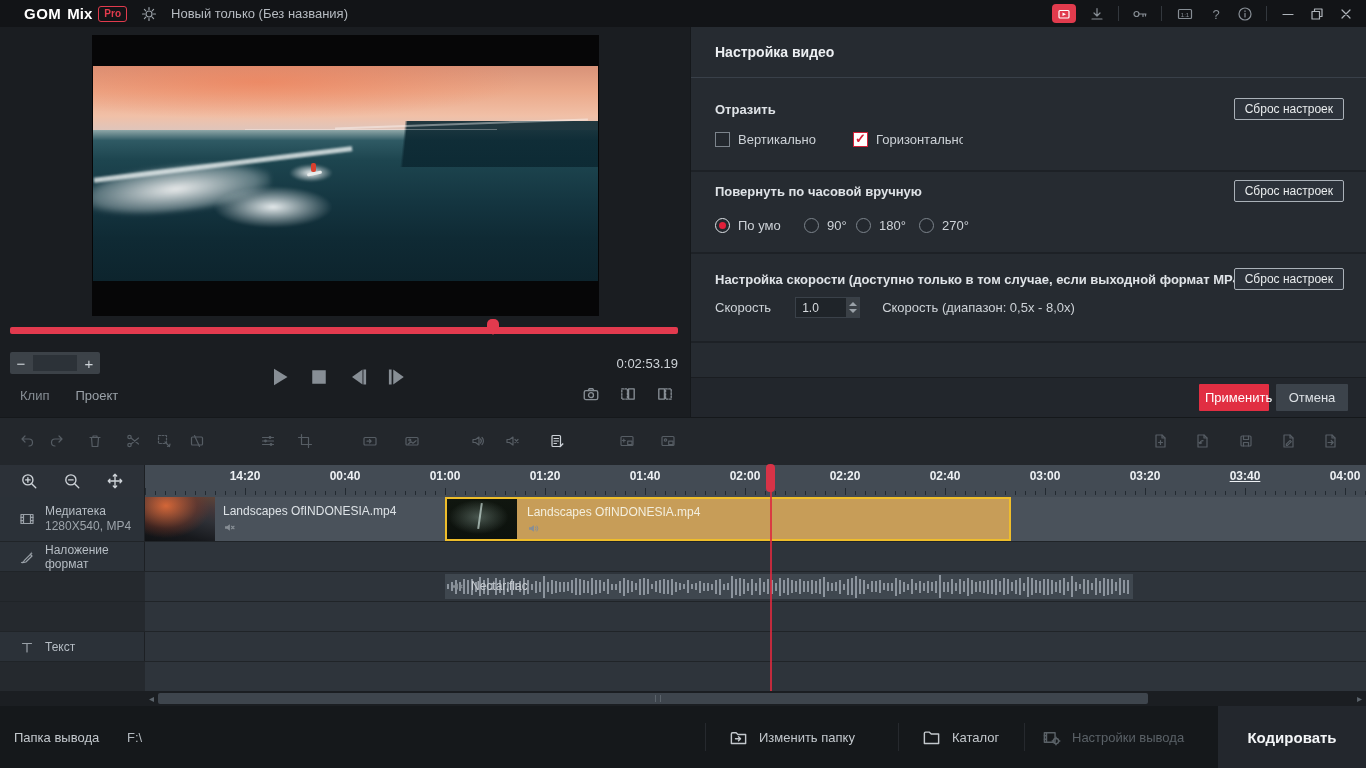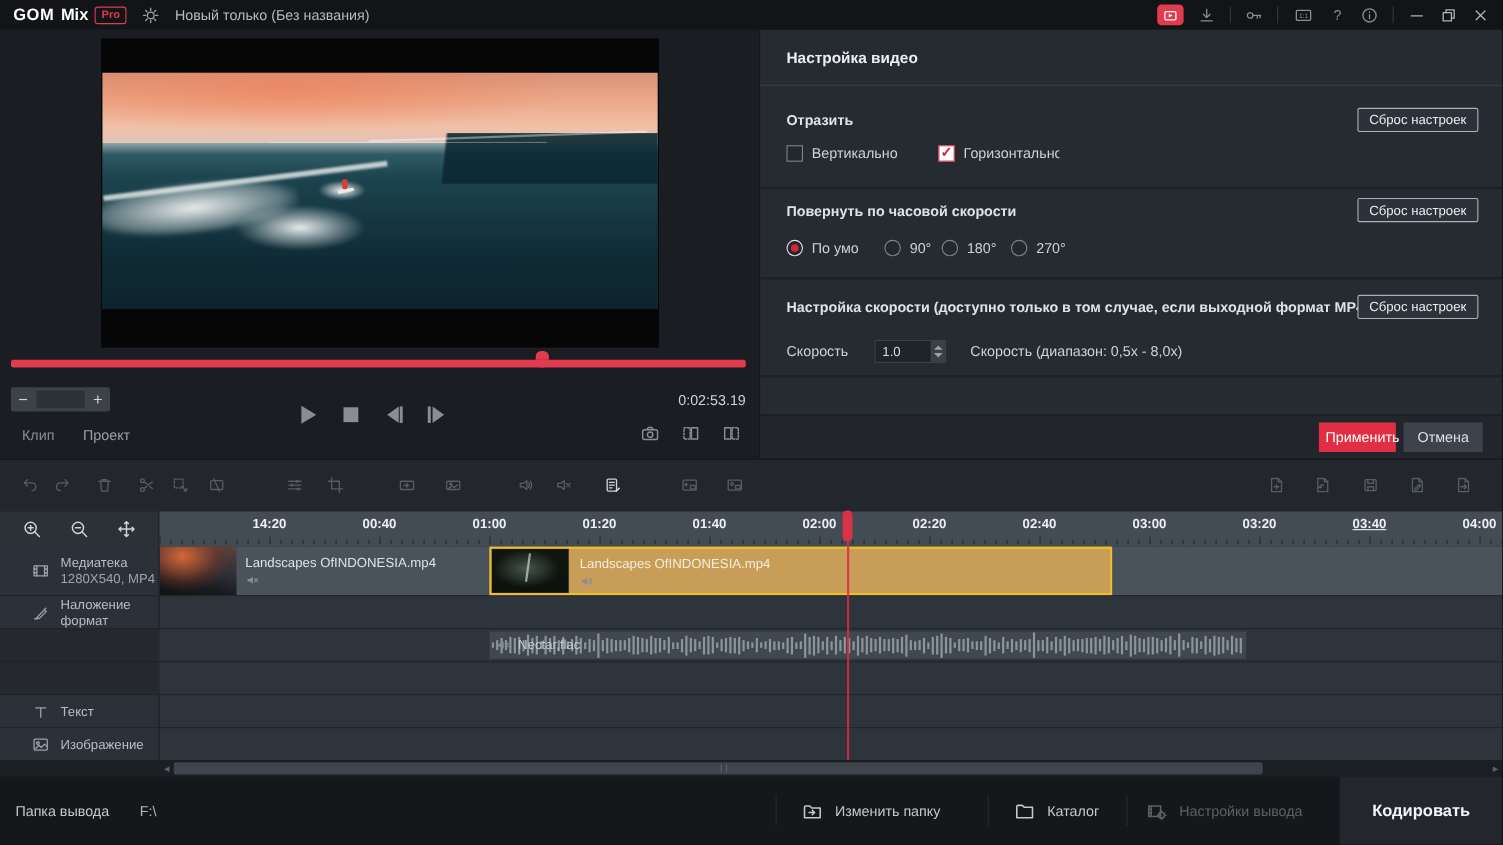--- a/index.html
+++ b/index.html
@@ -4,21 +4,21 @@
 <style>
   html,body{margin:0;padding:0;background:#000;}
   body{font-family:"Liberation Sans",sans-serif;}
   #app{position:relative;width:1366px;height:768px;background:#1a1d21;overflow:hidden;color:#c8cdd2;font-size:13px;}
   .abs{position:absolute;}
   .ic{display:inline-flex;align-items:center;justify-content:center;width:16px;height:16px;color:#878e95;}
   .ic svg{display:block;}
 
   
   .titlebar{position:absolute;left:0;top:0;width:1366px;height:27px;background:#121417;display:flex;align-items:center;}
-  .logo{display:flex;align-items:center;gap:6px;padding-left:12px;}
+  .logo{display:flex;align-items:center;gap:6px;padding-left:24px;}
   .logo-gom{font-weight:bold;font-size:15px;color:#fff;letter-spacing:.5px;}
   .logo-mix{font-weight:bold;font-size:15px;color:#fff;}
   .pro-badge{border:1px solid #e13b4d;color:#e13b4d;font-size:10px;font-weight:bold;padding:0 5px;border-radius:3px;height:14px;line-height:14px;}
   .tb-gear{margin-left:14px;color:#9aa1a8;}
   .tb-title{margin-left:14px;color:#b6bbc1;font-size:13px;}
   .tb-right{margin-left:auto;display:flex;align-items:center;gap:13px;padding-right:12px;}
   .badge-red{width:24px;height:19px;background:#e13b4d;border-radius:4px;color:#fff;display:flex;align-items:center;justify-content:center;}
   .vsep{width:1px;height:15px;background:#33383e;}
   .winbtn{color:#aeb4ba;}
 
@@ -83,21 +83,21 @@
   .tbi.bright{color:#cdd2d8;}
 
   
   .timeline{position:absolute;left:0;top:465px;width:1366px;height:241px;background:#25292e;}
   .corner{position:absolute;left:0;top:0;width:145px;height:32px;background:#2c3138;border-right:1px solid #1d2024;display:flex;align-items:center;gap:25px;padding-left:20px;box-sizing:border-box;color:#ced3d8;}
   .corner .ic{width:18px;height:18px;color:#ced3d8;}
   .ruler{position:absolute;left:145px;top:0;width:1221px;height:32px;background:#434b54;overflow:hidden;}
   .rlabel{position:absolute;top:4px;font-size:12px;font-weight:bold;color:#eef1f4;width:48px;text-align:center;}
   .tick{position:absolute;bottom:2px;width:1px;background:rgba(15,20,26,.6);}
   .trow{position:absolute;left:0;width:1366px;border-bottom:1px solid #202428;box-sizing:border-box;}
-  .thead{position:absolute;left:0;top:0;bottom:0;width:145px;background:#2b3138;display:flex;align-items:center;gap:10px;padding-left:29px;box-sizing:border-box;color:#b6bdc4;font-size:12px;border-right:1px solid #1d2024;}
+  .thead{position:absolute;left:0;top:0;bottom:0;width:145px;background:#2b3138;display:flex;align-items:center;gap:10px;padding-left:19px;box-sizing:border-box;color:#b6bdc4;font-size:12px;border-right:1px solid #1d2024;}
   .thead .ic{color:#9aa1a8;flex:none;}
   .tbody{position:absolute;left:145px;right:0;top:0;bottom:0;}
   .trow.video .tbody{background:#4a525b;}
   .trow.dark .tbody{background:#2e343b;}
   .thead2{display:flex;flex-direction:column;line-height:15px;}
   .thumb1{position:absolute;left:0;top:0;width:70px;height:100%;
      background:radial-gradient(ellipse at 30% 20%, rgba(229,108,56,.9), rgba(130,55,35,.4) 45%, transparent 65%),
                 linear-gradient(195deg,#5d4438 0%,#45383a 20%,#2e3036 42%,#17191d 75%,#101215 100%);}
   .clipname{position:absolute;left:78px;top:7px;font-size:12px;color:#dde2e6;white-space:nowrap;}
   .clipmute{position:absolute;left:78px;top:24px;color:#e0293e;}
@@ -293,21 +293,21 @@
     <div class="abs optrow" style="left:24px;top:105px;">
       <span class="cb"></span>
       <span>Вертикально</span>
     </div>
     <div class="abs optrow" style="left:162px;top:105px;width:110px;overflow:hidden;white-space:nowrap;">
       <span class="cb checked"></span>
       <span>Горизонтально</span>
     </div>
     <div class="hr" style="top:143px;"></div>
 
-    <div class="abs sec-title" style="left:24px;top:157px;">Повернуть по часовой скорости</div>
+    <div class="abs sec-title" style="left:24px;top:157px;">Повернуть по часовой вручную</div>
     <button class="reset-btn" style="top:153px;">Сброс настроек</button>
     <div class="abs optrow" style="left:24px;top:191px;">
       <span class="rd sel"></span>
       <span>По умо</span>
     </div>
     <div class="abs optrow" style="left:113px;top:191px;">
       <span class="rd"></span>
       <span>90°</span>
     </div>
     <div class="abs optrow" style="left:165px;top:191px;">
@@ -315,21 +315,21 @@
       <span>180°</span>
     </div>
     <div class="abs optrow" style="left:228px;top:191px;">
       <span class="rd"></span>
       <span>270°</span>
     </div>
     <div class="hr" style="top:225px;"></div>
 
     <div class="abs sec-title" style="left:24px;top:245px;">Настройка скорости (доступно только в том случае, если выходной формат MP4.)</div>
     <button class="reset-btn" style="top:241px;">Сброс настроек</button>
-    <div class="abs optrow" style="left:24px;top:282px;gap:12px;">
+    <div class="abs optrow" style="left:24px;top:270px;gap:12px;">
       <span>Скорость</span>
       <span class="spin" style="margin-left:12px;">
         <input value="1.0" style="">
         <span class="arrows">
             <i class="arr-up"></i>
             <i class="arr-dn"></i>
           </span>
       </span>
       <span style="margin-left:10px;">Скорость (диапазон: 0,5x - 8,0x)</span>
     </div>
@@ -875,30 +875,20 @@
             <svg width="100%" height="100%" viewBox="0 0 16 16" fill="none" stroke="currentColor" stroke-width="1.2" stroke-linecap="round" stroke-linejoin="round">
               <path d="M3.5 4.5h9M8 4.5V13"></path>
             </svg>
           </span>
         <span>Текст</span>
       </div>
     </div>
 
     <div class="trow dark" style="top:197px;height:30px;">
       <div class="tbody"></div>
-      <div class="thead">
-        <span class="ic">
-            <svg width="100%" height="100%" viewBox="0 0 16 16" fill="none" stroke="currentColor" stroke-width="1.2" stroke-linecap="round" stroke-linejoin="round">
-              <rect x="2" y="3" width="12" height="10" rx="1"></rect>
-              <circle cx="5.5" cy="6.5" r="1.2"></circle>
-              <path d="M3.5 11.5l3-3 2 2 3-3 2.5 2.5"></path>
-            </svg>
-          </span>
-        <span>Изображение</span>
-      </div>
     </div>
 
     <div class="playline"></div>
     <div class="playcap"></div>
 
     <div class="hscroll">
       <span class="harrow" style="left:145px">◂</span>
       <div class="hthumb">
           <span class="hgrip"></span>
         </div>

